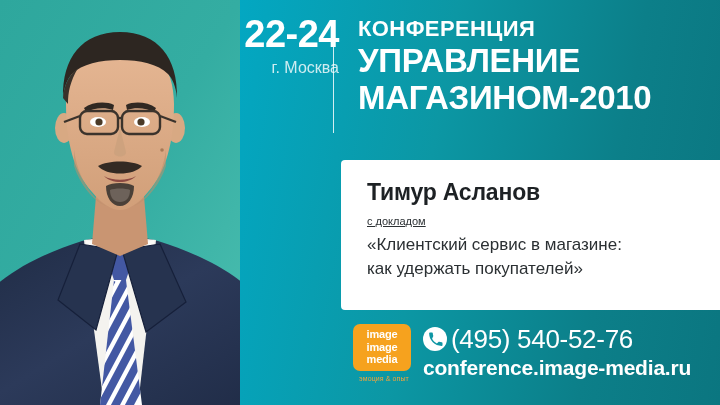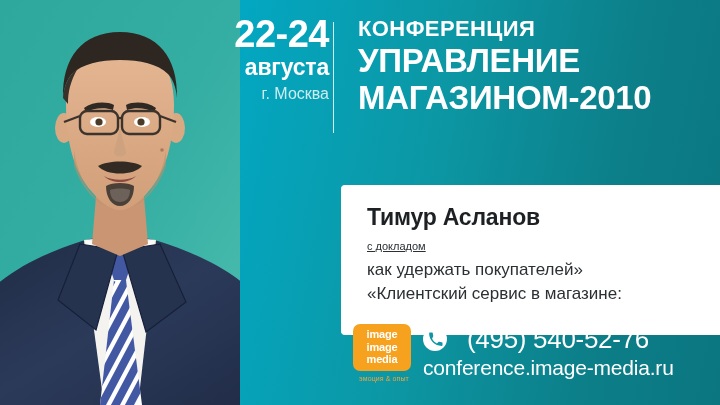--- a/index.html
+++ b/index.html
@@ -22,21 +22,21 @@
   .photo svg{position:absolute;left:0;top:0;width:240px;height:405px;display:block;}
 
   
   .vrule{
     position:absolute;left:333px;top:22px;width:1px;height:111px;
     background:rgba(255,255,255,.82);
   }
 
   
   .dateblock{
-    position:absolute;left:156px;top:14px;width:173px;
+    position:absolute;left:166px;top:14px;width:173px;
     text-align:right;color:#ffffff;
   }
   .date-range{
     font-size:38px;line-height:40px;font-weight:bold;letter-spacing:-.5px;
   }
   .date-month{
     font-size:23px;line-height:26px;font-weight:bold;letter-spacing:-.2px;
   }
   .date-city{
     margin-top:6px;font-size:16px;line-height:15px;font-weight:normal;
@@ -51,21 +51,20 @@
   .hl-1,.hl-2{
     font-size:33px;line-height:37px;font-weight:bold;letter-spacing:-.3px;
   }
 
   
   .card{
     position:absolute;left:341px;top:160px;width:379px;height:150px;
     background:#ffffff;border-top-left-radius:4px;border-bottom-left-radius:4px;
     box-sizing:border-box;padding:18px 20px 0 26px;
     color:#232629;
-    margin-top:25px;
   }
   .speaker-name{
     font-size:23px;line-height:29px;font-weight:bold;letter-spacing:-.2px;
     color:#1d2124;
   }
   .speaker-sub{
     margin-top:2px;font-size:11px;line-height:24px;font-weight:normal;color:#2b3033;text-decoration:underline;
   }
   .speaker-topic{
     font-size:17px;line-height:24px;font-weight:normal;color:#2b3033;
@@ -88,32 +87,32 @@
     font-weight:bold;letter-spacing:-.2px;
   }
   .logo-tag{
     margin-top:3px;font-size:7px;line-height:9px;color:#f0a53c;
     letter-spacing:.1px;white-space:nowrap;
   }
 
   .contact{
     position:absolute;left:82px;top:14px;width:290px;color:#ffffff;
   }
-  .phone-row{display:flex;align-items:center;gap:20px;}
+  .phone-row{display:flex;align-items:center;gap:4px;}
   .phone-icon{
     width:24px;height:24px;border-radius:50%;background:#ffffff;
     display:flex;align-items:center;justify-content:center;flex:0 0 24px;
   }
   .phone-icon svg{display:block;}
   .phone-num{
     font-size:26px;line-height:30px;font-weight:normal;letter-spacing:-.3px;
     color:#ffffff;
   }
   .site-url{
-    margin-top:1px;font-size:21px;line-height:26px;font-weight:normal;
+    margin-top:1px;font-size:21px;line-height:26px;font-weight:bold;
     letter-spacing:-.2px;color:#ffffff;
   }
 </style>
 </head>
 <body>
 
 <div class="banner">
 
   <div class="photo">
     <svg viewBox="0 0 240 405" xmlns="http://www.w3.org/2000/svg" aria-hidden="true">
@@ -217,35 +216,34 @@
       <path d="M 166 150 C 162 178 148 198 134 206 C 148 200 160 184 166 166 Z" fill="#b98f6c" opacity=".55"></path>
 
       <circle cx="162" cy="150" r="1.8" fill="#a87a56"></circle>
     </svg>
   </div>
 
   <div class="vrule"></div>
 
   <div class="dateblock">
     <div class="date-range">22-24</div>
-    <div class="date-month">августа</div>
     <div class="date-city">г. Москва</div>
   </div>
 
   <div class="headline">
     <div class="hl-pre">КОНФЕРЕНЦИЯ</div>
     <div class="hl-1">УПРАВЛЕНИЕ</div>
     <div class="hl-2">МАГАЗИНОМ-2010</div>
   </div>
 
   <div class="card">
     <div class="speaker-name">Тимур Асланов</div>
     <div class="speaker-sub">с докладом</div>
+    <div class="speaker-topic">«Клиентский сервис в магазине:</div>
     <div class="speaker-topic">как удержать покупателей»</div>
-    <div class="speaker-topic">«Клиентский сервис в магазине:</div>
   </div>
 
   <div class="footer">
 
     <div class="logo-wrap">
       <div class="logo-box">
         <span class="logo-line">image</span>
         <span class="logo-line">image</span>
         <span class="logo-line">media</span>
       </div>

